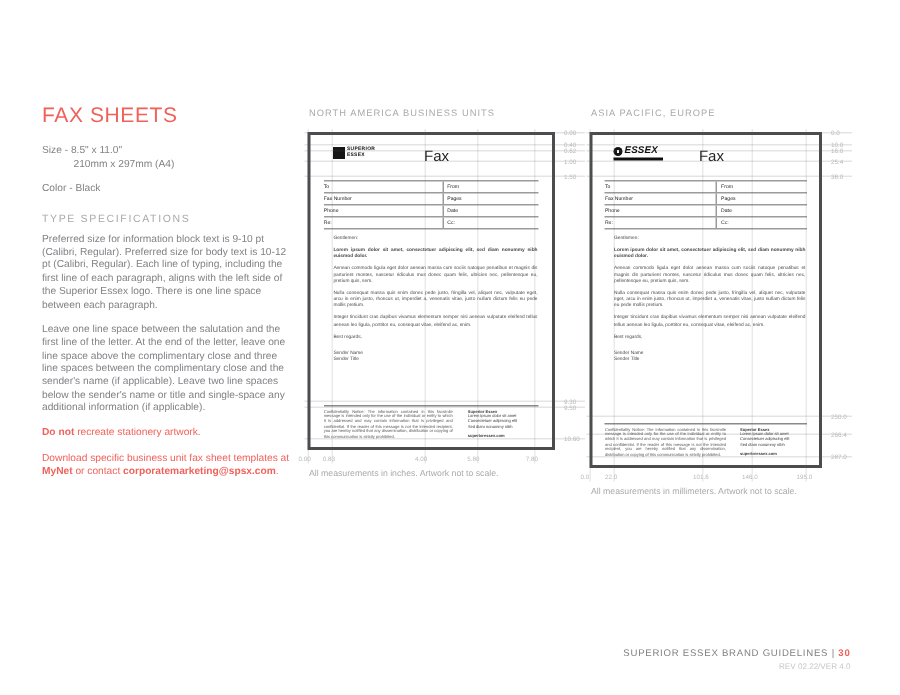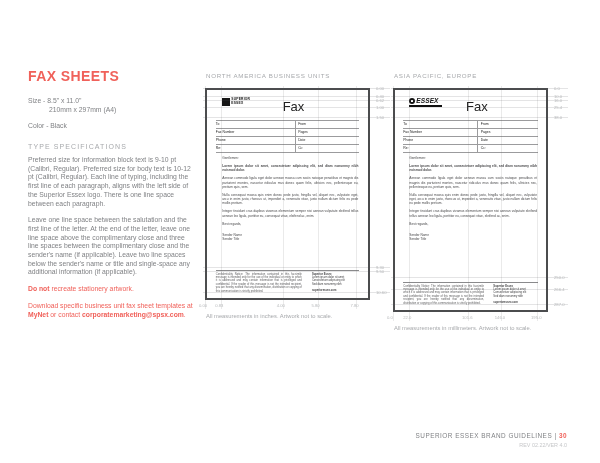--- a/index.html
+++ b/index.html
@@ -2,21 +2,21 @@
 <html><head>
 <meta charset="utf-8">
 <style>
   :root{ --accent:#F0615A; }
   html,body{margin:0;padding:0;background:#fff;}
   .page{position:relative;width:600px;height:463px;background:#ffffff;overflow:hidden;
         font-family:"Liberation Sans",sans-serif;}
 
   
   .left-panel{position:absolute;left:28px;top:68px;width:167px;}
-  .lp-title{font-size:14px;letter-spacing:.4px;color:var(--accent);font-weight:700;margin:0 0 12px;}
+  .lp-title{font-size:14px;letter-spacing:.4px;color:var(--accent);font-weight:400;margin:0 0 12px;}
   .lp-line{font-size:6.8px;line-height:9px;color:#808285;margin:0;}
   .lp-indent{margin-left:21px;}
   .lp-color{margin-top:7px;}
   .lp-specs-head{font-size:7px;letter-spacing:1.1px;color:#A7A9AC;margin:13px 0 6px;font-weight:400;}
   .lp-para{font-size:6.8px;line-height:8.7px;color:#808285;margin:0 0 8px;}
   .lp-red{font-size:6.8px;line-height:8.7px;color:var(--accent);margin:0 0 8px;}
   .lp-red b{font-weight:700;}
 
   
   .sheet-wrap{position:absolute;}
@@ -34,21 +34,21 @@
   .se-mark{width:7.5px;height:7.5px;background:#161616;}
   .se-text{font-size:3.3px;font-weight:700;line-height:3.6px;letter-spacing:.2px;color:#111;}
   .se-text span{display:block;}
   .es-logo{position:absolute;left:9.5%;top:7px;}
   .es-top{display:flex;align-items:center;gap:1px;}
   .es-roundel{width:6px;height:6px;border-radius:50%;
               background:radial-gradient(circle at 50% 50%, #fff 0 .8px, #141414 .9px);}
   .es-word{font-size:6.5px;font-weight:800;font-style:italic;color:#101010;letter-spacing:.1px;}
   .es-bar{height:2.6px;background:#101010;margin-top:.6px;width:33px;}
 
-  .fax-label{position:absolute;left:47%;top:9px;font-size:13px;color:#222;}
+  .fax-label{position:absolute;left:47%;top:9px;font-size:10px;color:#222;}
 
   
   .fax-fields{position:absolute;left:5.5%;right:5.5%;top:30px;border-top:1px solid #9B9B9D;}
   .frow{display:flex;border-bottom:1px solid #9B9B9D;height:7px;}
   .f1{width:55%;font-size:3.4px;color:#222;padding-top:1.2px;}
   .f2{flex:1;font-size:3.4px;color:#222;padding:1.2px 0 0 2.5px;border-left:1px solid #9B9B9D;}
 
   
   .fax-body{position:absolute;left:9.5%;right:6%;top:66px;font-size:3.2px;line-height:4.15px;
             color:#48484a;text-align:justify;}

